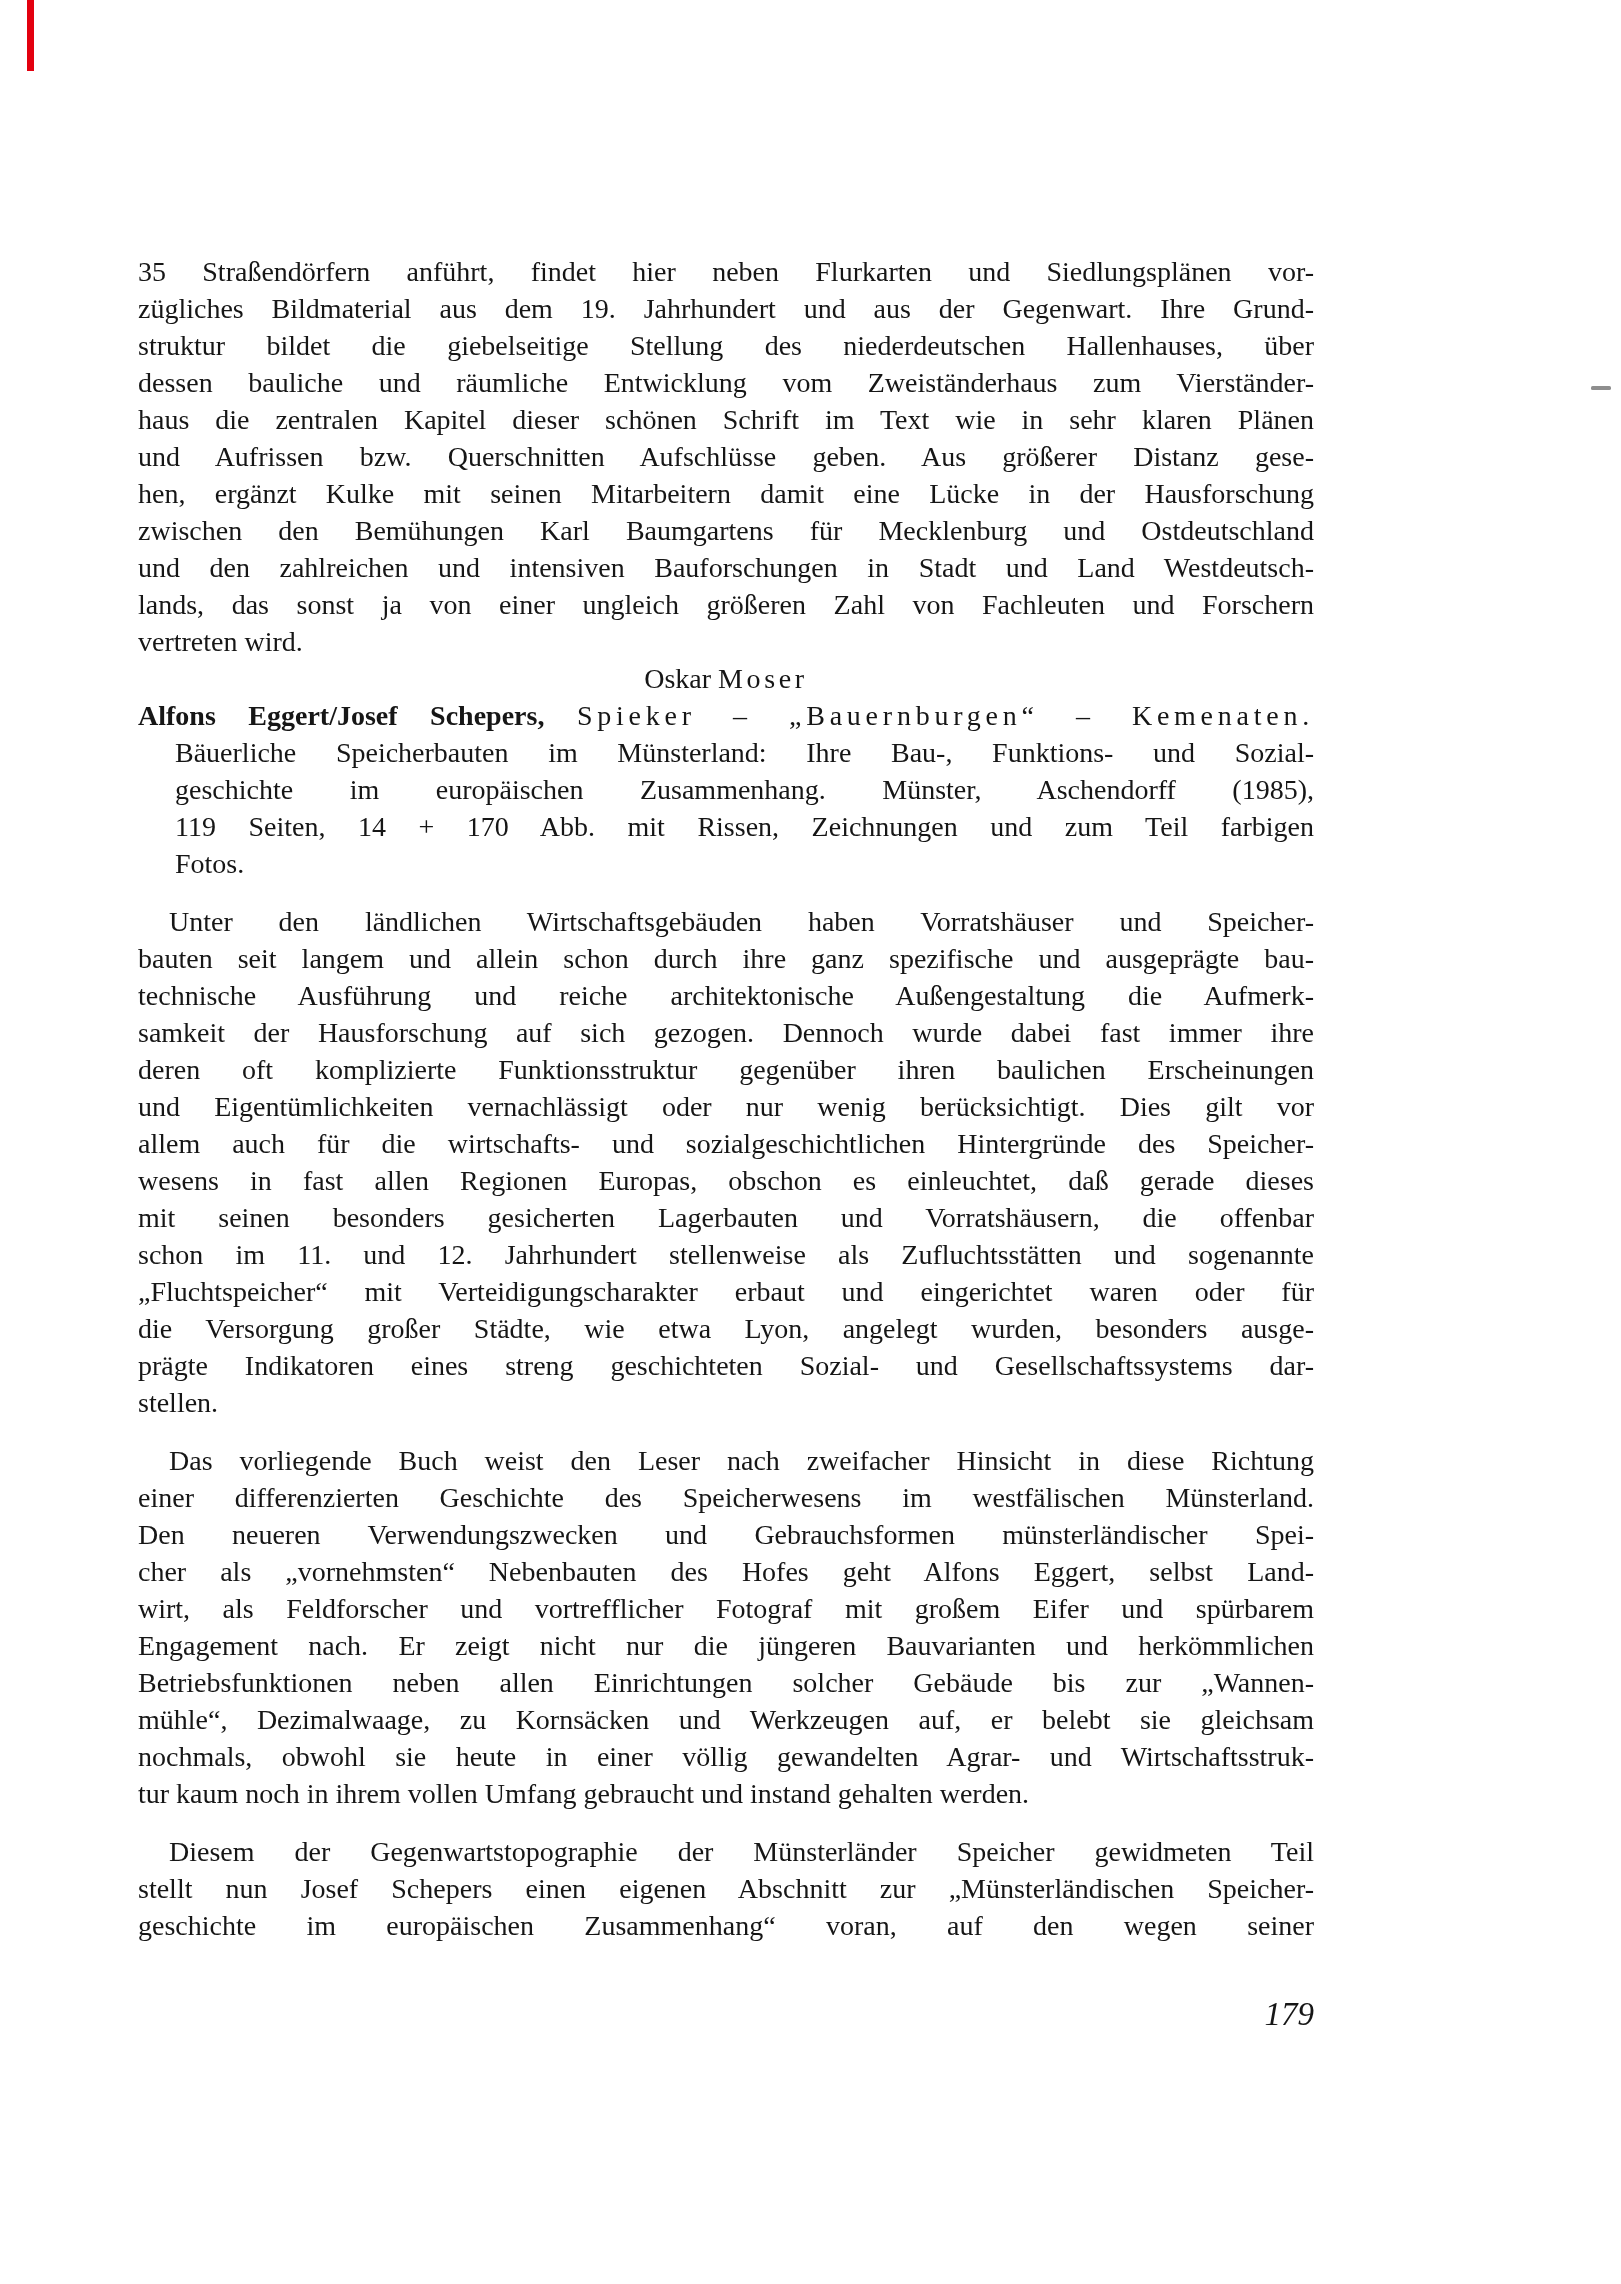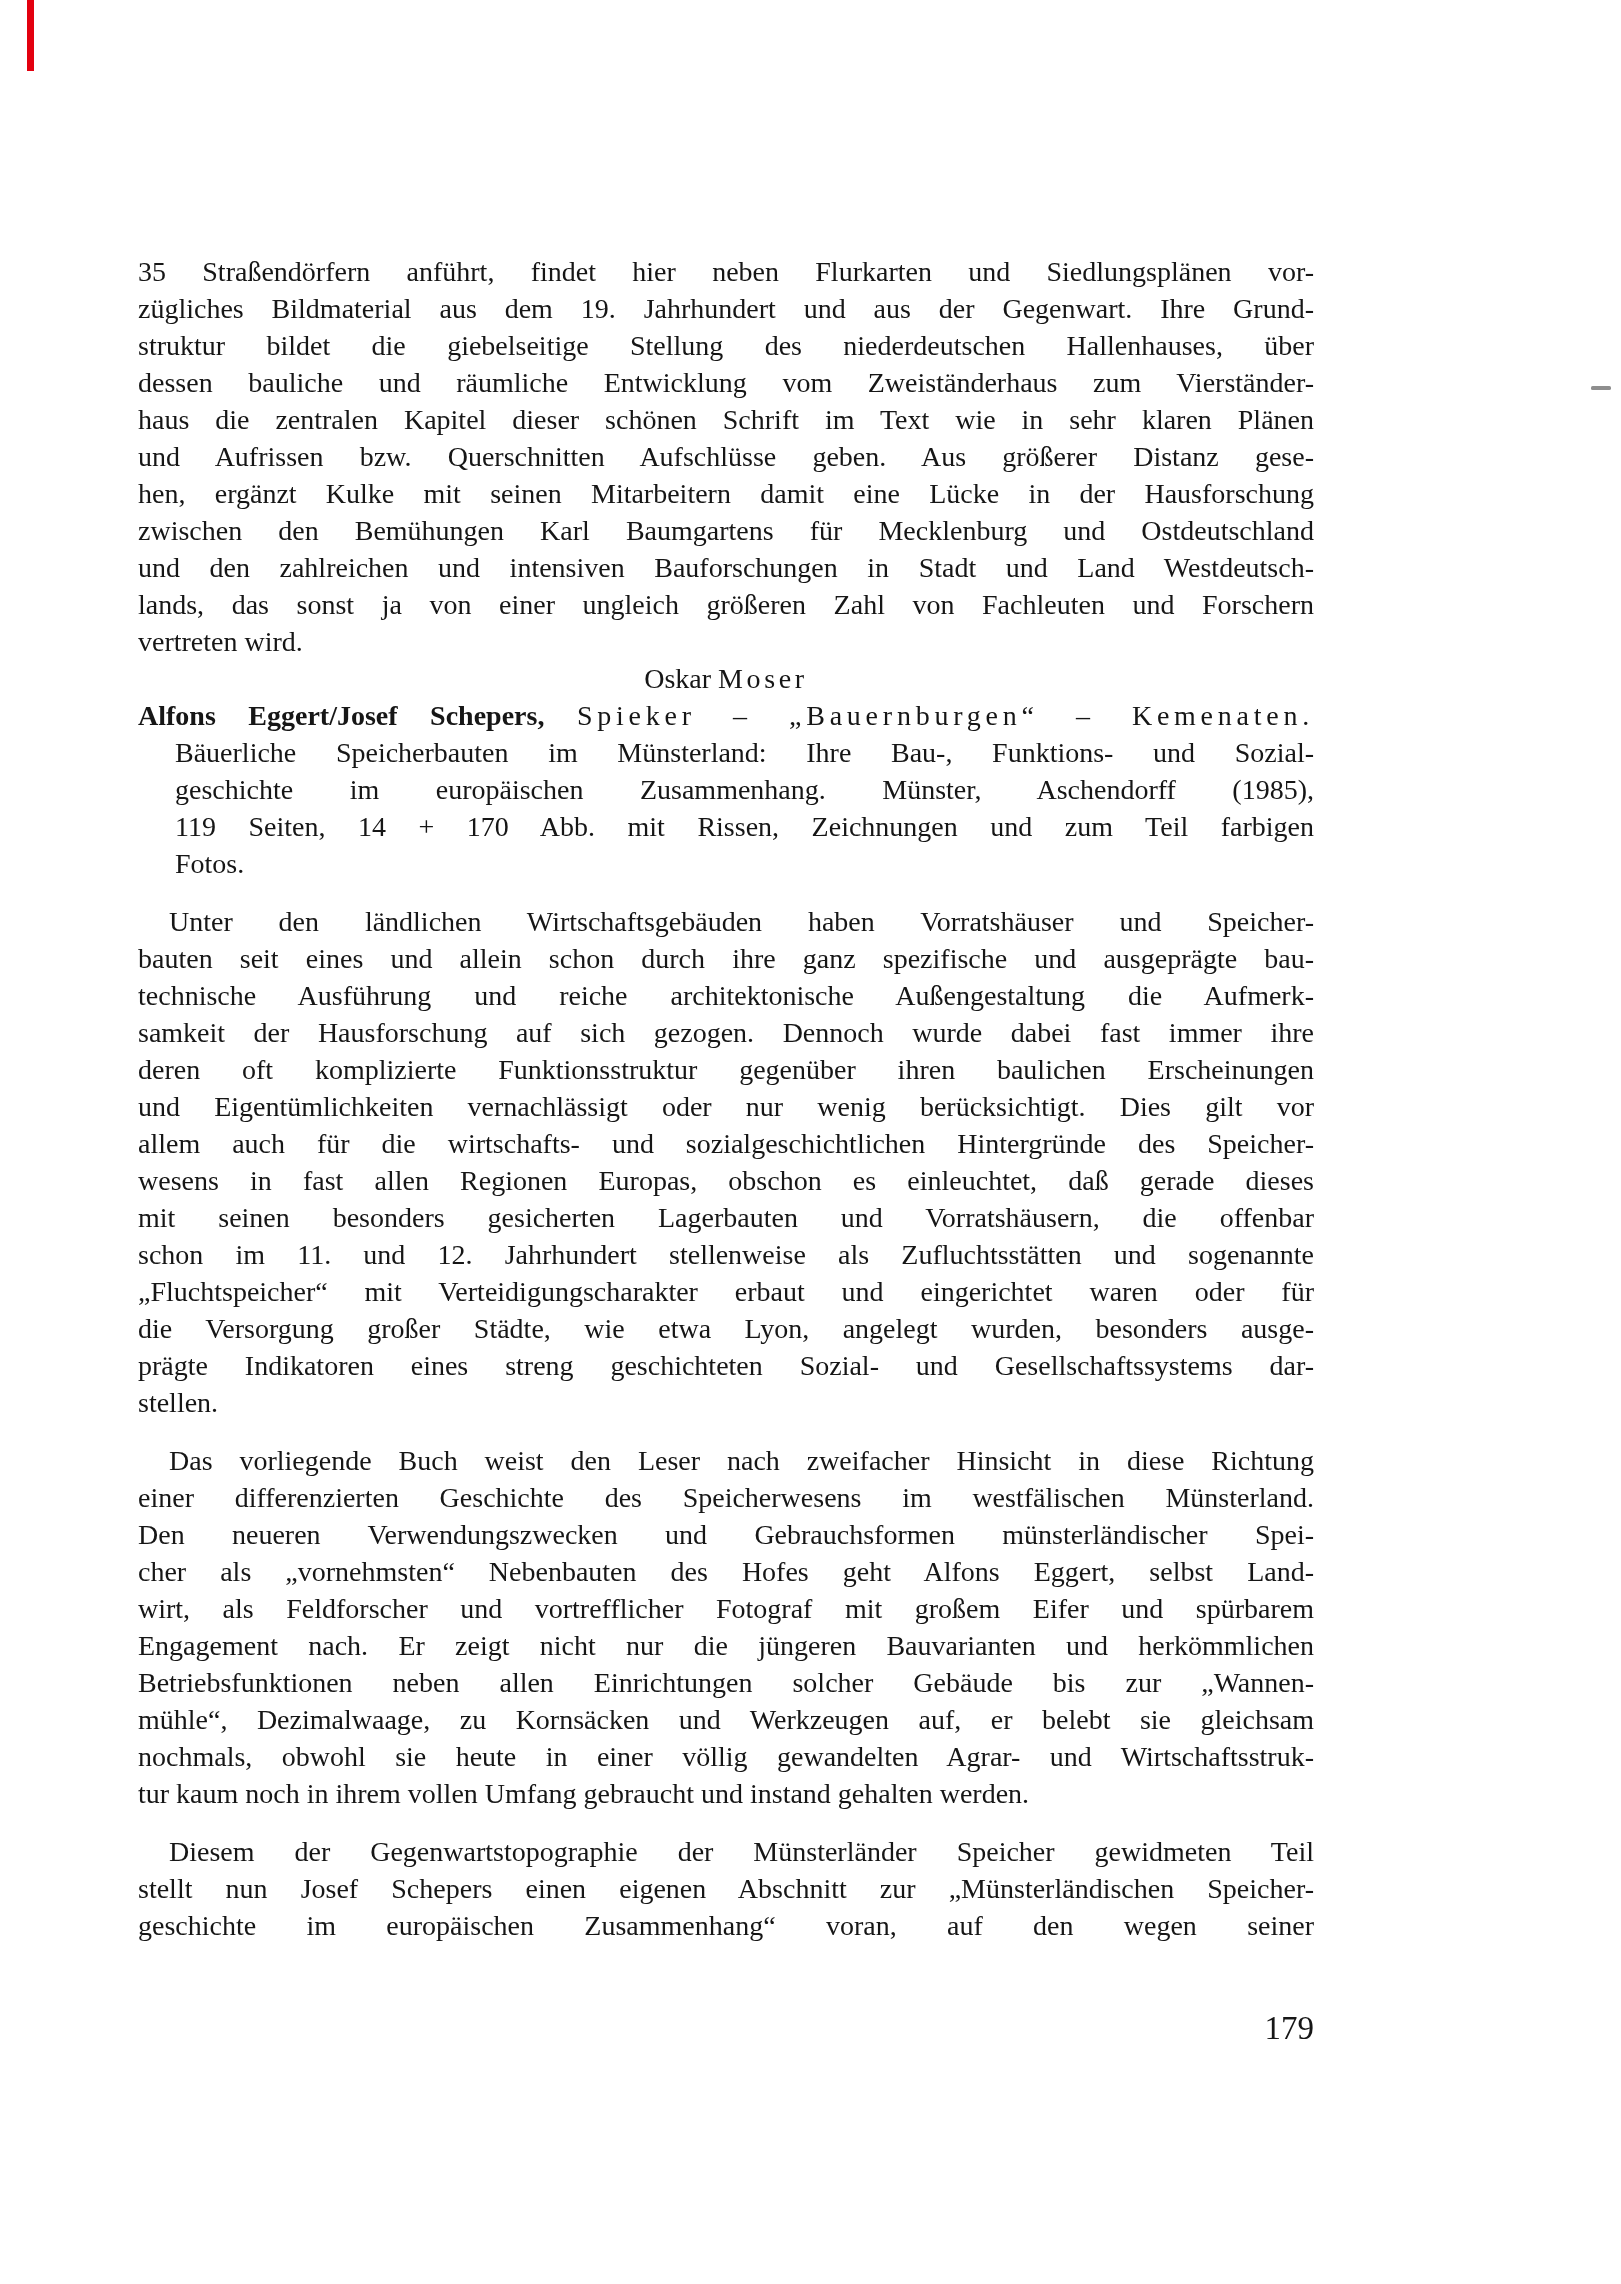--- a/index.html
+++ b/index.html
@@ -30,22 +30,23 @@
   .sp-wide{letter-spacing:0.13em;}
   .citation{}
   .cit-first{text-align:justify;text-align-last:justify;}
   .cit-first .authors{font-weight:bold;}
   .cit-first .title{letter-spacing:0.17em;}
   .citation .tl{padding-left:37px;}
   .para{margin-top:21px;}
   .para .tl:first-child{text-indent:31px;}
   .page-number{
     text-align:right;
-    margin-top:66px;
+    margin-top:52px;
     font-size:33px;
+    font-style:italic;
   }
 </style>
 </head>
 <body>
 
 <div class="page">
 
   <div class="red-mark" style="background-color: rgb(227, 0, 15);"></div>
   <div class="margin-dash" style="background-color: rgb(142, 142, 142);"></div>
 
@@ -79,21 +80,21 @@
       <div>
           <div class="tl">Bäuerliche Speicherbauten im Münsterland: Ihre Bau-, Funktions- und Sozial-</div>
           <div class="tl">geschichte im europäischen Zusammenhang. Münster, Aschendorff (1985),</div>
           <div class="tl">119 Seiten, 14 + 170 Abb. mit Rissen, Zeichnungen und zum Teil farbigen</div>
           <div class="tl tl-last">Fotos.</div>
         </div>
     </section>
 
     <section class="para">
         <div class="tl">Unter den ländlichen Wirtschaftsgebäuden haben Vorratshäuser und Speicher-</div>
-        <div class="tl">bauten seit eines und allein schon durch ihre ganz spezifische und ausgeprägte bau-</div>
+        <div class="tl">bauten seit langem und allein schon durch ihre ganz spezifische und ausgeprägte bau-</div>
         <div class="tl">technische Ausführung und reiche architektonische Außengestaltung die Aufmerk-</div>
         <div class="tl">samkeit der Hausforschung auf sich gezogen. Dennoch wurde dabei fast immer ihre</div>
         <div class="tl">deren oft komplizierte Funktionsstruktur gegenüber ihren baulichen Erscheinungen</div>
         <div class="tl">und Eigentümlichkeiten vernachlässigt oder nur wenig berücksichtigt. Dies gilt vor</div>
         <div class="tl">allem auch für die wirtschafts- und sozialgeschichtlichen Hintergründe des Speicher-</div>
         <div class="tl">wesens in fast allen Regionen Europas, obschon es einleuchtet, daß gerade dieses</div>
         <div class="tl">mit seinen besonders gesicherten Lagerbauten und Vorratshäusern, die offenbar</div>
         <div class="tl">schon im 11. und 12. Jahrhundert stellenweise als Zufluchtsstätten und sogenannte</div>
         <div class="tl">„Fluchtspeicher“ mit Verteidigungscharakter erbaut und eingerichtet waren oder für</div>
         <div class="tl">die Versorgung großer Städte, wie etwa Lyon, angelegt wurden, besonders ausge-</div>

